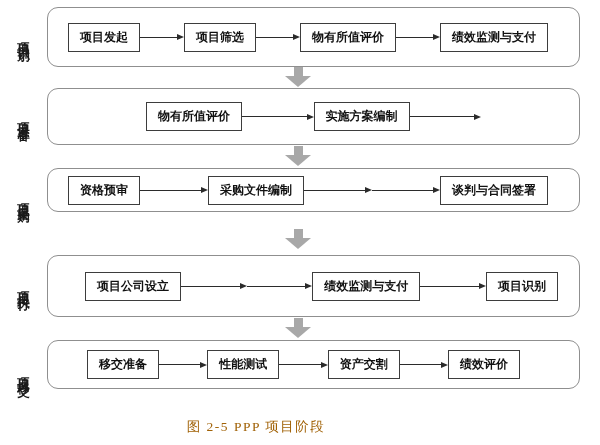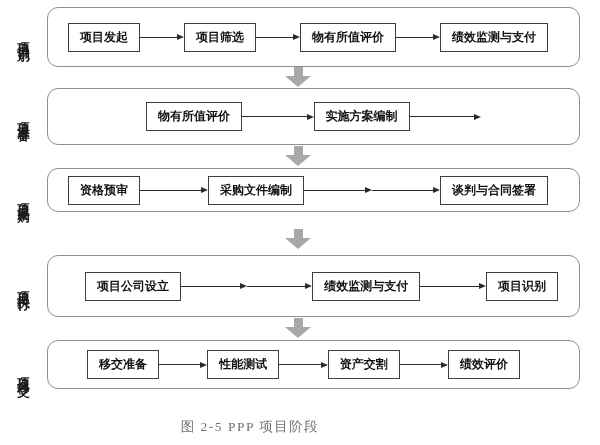--- a/index.html
+++ b/index.html
@@ -75,26 +75,26 @@
   .down-arrow .head{
     width:0;height:0;
     border-left:13px solid transparent;
     border-right:13px solid transparent;
     border-top:11px solid #a8a8a8;
   }
   
   .caption{
     position:absolute;
     top:418px;
-    left:8px;
+    left:14px;
     width:484px;
     text-align:center;
     font-family:"Liberation Serif","DejaVu Serif",serif;
     font-size:13.5px;
-    color:#737373;
+    color:#a16207;
     letter-spacing:1.5px;
   }
 </style>
 </head>
 <body>
 
 <div id="canvas">
 
   <div class="stage-label" style="top:7px;height:60px;">项目识别</div>
   <div class="frame" style="top:7px;height:60px;padding:0 31px 0 20px;">

